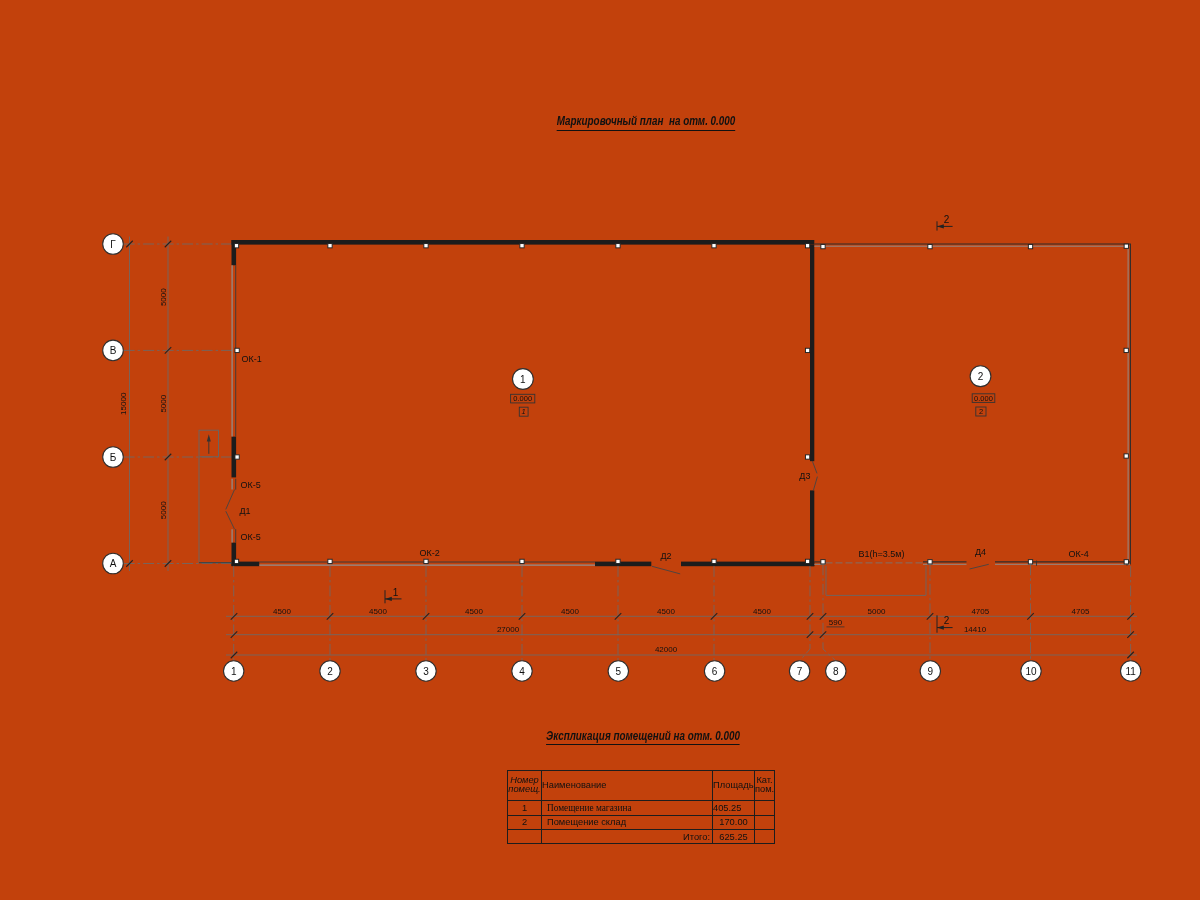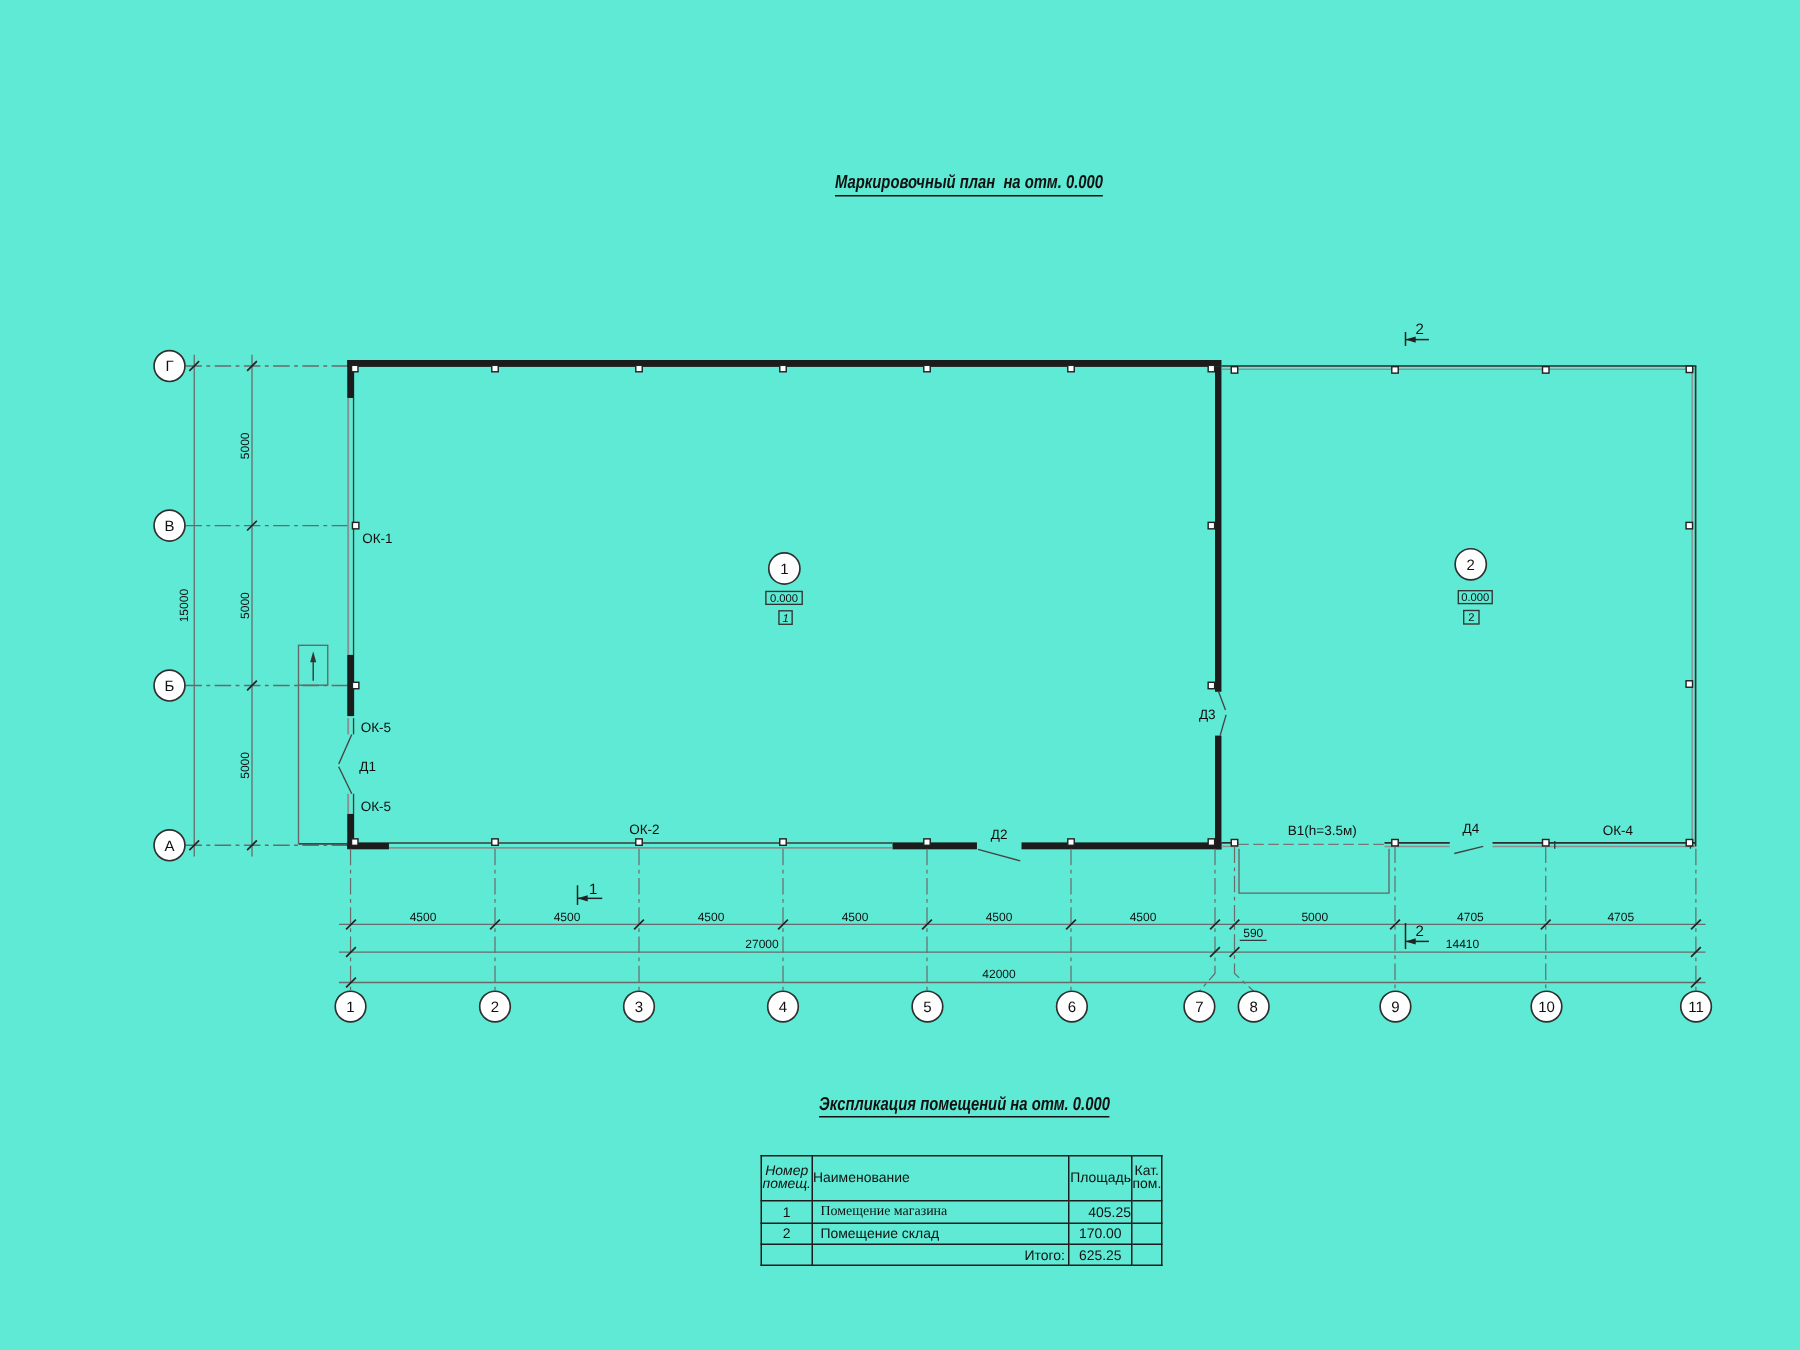--- a/index.html
+++ b/index.html
@@ -1,16 +1,16 @@
 <!DOCTYPE html>
 <html><head>
 <meta charset="utf-8">
 <style>
 html,body{margin:0;padding:0;background:#fff;}
-#page{position:relative;width:1200px;height:900px;background:#5eead4;overflow:hidden;font-family:"Liberation Sans",sans-serif;}
+#page{position:relative;width:1200px;height:900px;background:#c2410c;overflow:hidden;font-family:"Liberation Sans",sans-serif;}
 .title{position:absolute;font-style:italic;font-weight:bold;color:#111;white-space:nowrap;transform:translateX(-50%) scaleX(0.79);}
 .title span{border-bottom:1.2px solid #111;padding-bottom:1.5px;}
 text{font-family:"Liberation Sans",sans-serif;fill:#111;}
 #extab{position:absolute;left:507px;top:770px;width:267px;border-collapse:collapse;font-family:"Liberation Sans",sans-serif;font-size:9.3px;color:#111;table-layout:fixed;border:1.6px solid #1d1d1d;}
 #extab td{border:1px solid #1d1d1d;padding:0;overflow:hidden;white-space:nowrap;}
 </style>
 </head>
 <body>
 <div id="page">
 
@@ -419,27 +419,27 @@
 <colgroup>
         <col style="width:34px">
         <col style="width:171px">
         <col style="width:42px">
         <col style="width:20px">
       </colgroup>
 <tbody>
         <tr style="height:29.5px;border-bottom:1.5px solid #1d1d1d;">
           <td style="text-align:center;line-height:9.6px;font-style:italic;">Номер<br>помещ.</td>
           <td style="text-align:left;">Наименование</td>
-          <td style="text-align:right;">Площадь</td>
+          <td style="text-align:left;">Площадь</td>
           <td style="text-align:center;line-height:9.6px;">Кат.<br>пом.</td>
         </tr>
 <tr style="height:15px;">
           <td style="text-align:center;">1</td>
           <td style="padding-left:5px;font-family:Liberation Serif, serif;">Помещение магазина</td>
-          <td style="text-align:right;margin-left:30px;">405.25</td>
+          <td style="text-align:left;margin-left:30px;">405.25</td>
           <td></td>
         </tr>
 <tr style="height:14.5px;">
           <td style="text-align:center;">2</td>
           <td style="padding-left:5px;">Помещение склад</td>
           <td style="text-align:center;">170.00</td>
           <td></td>
         </tr>
 <tr style="height:14px;">
           <td></td>

